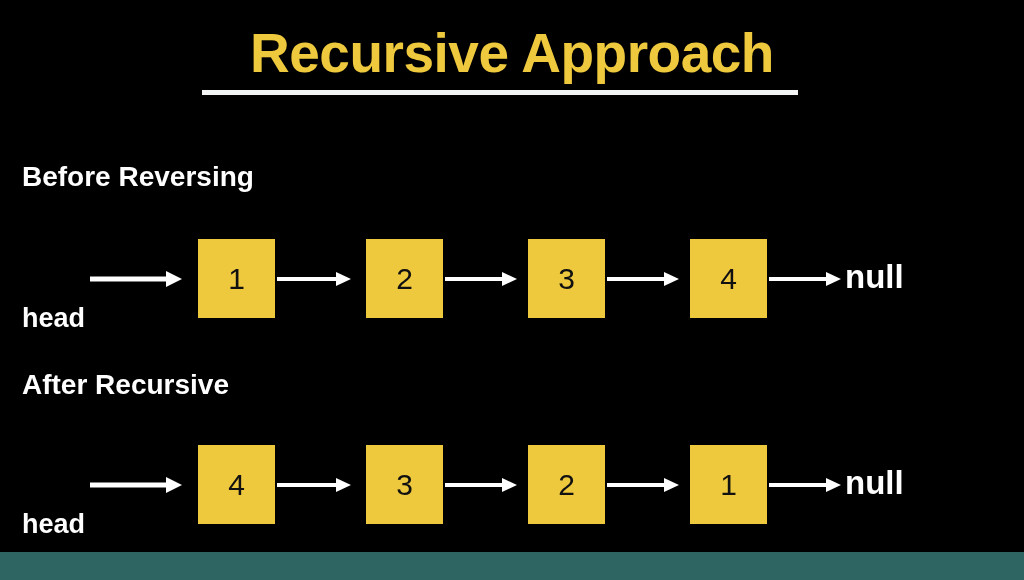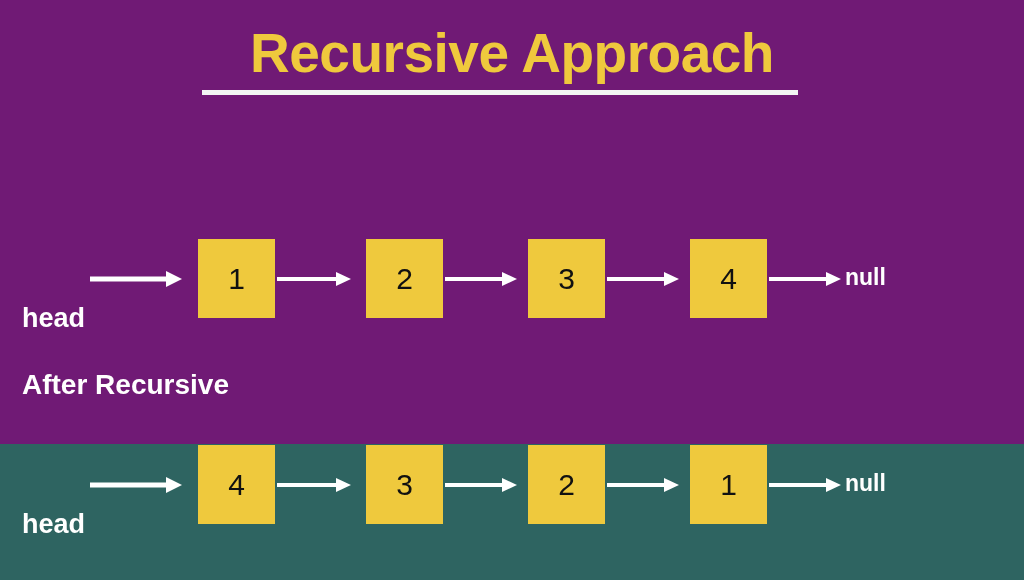--- a/index.html
+++ b/index.html
@@ -10,22 +10,22 @@
     width: 1024px;
     height: 580px;
     overflow: hidden;
     background: #2e6461;
     font-family: "Liberation Sans", sans-serif;
     -webkit-font-smoothing: antialiased;
   }
   #slide {
     position: relative;
     width: 1024px;
-    height: 444px;
-    background: #701a75;
+    height: 552px;
+    background: #000000;
   }
 
   
   .title-block {
     position: absolute;
     left: 0;
     top: 22px;
     width: 1024px;
     text-align: center;
   }
@@ -78,21 +78,21 @@
     line-height: 40px;
     font-weight: bold;
     color: #ffffff;
     margin-top: 41px;
   }
 
   .null-label {
     position: absolute;
     left: 845px;
     top: 18px;
-    font-size: 23px;
+    font-size: 33px;
     line-height: 40px;
     font-weight: bold;
     color: #ffffff;
   }
 
   
   .node {
     position: absolute;
     top: 0;
     width: 77px;
@@ -131,20 +131,21 @@
 </head>
 <body>
 
 <div id="slide">
 
   <div class="title-block">
     <span class="title-text">Recursive Approach</span>
   </div>
   <div class="title-underline"></div>
 
+  <div class="section-heading before">Before Reversing</div>
 
   <div class="list-row row-before">
 
     <span class="head-label">head</span>
 
     <span class="arrow a-head">
       <svg width="92" height="24" viewBox="0 0 92 24">
         <line x1="0" y1="12" x2="82" y2="12" stroke="#ffffff" stroke-width="5"></line>
         <polygon points="92,12 76,4 76,20" fill="#ffffff"></polygon>
       </svg>

